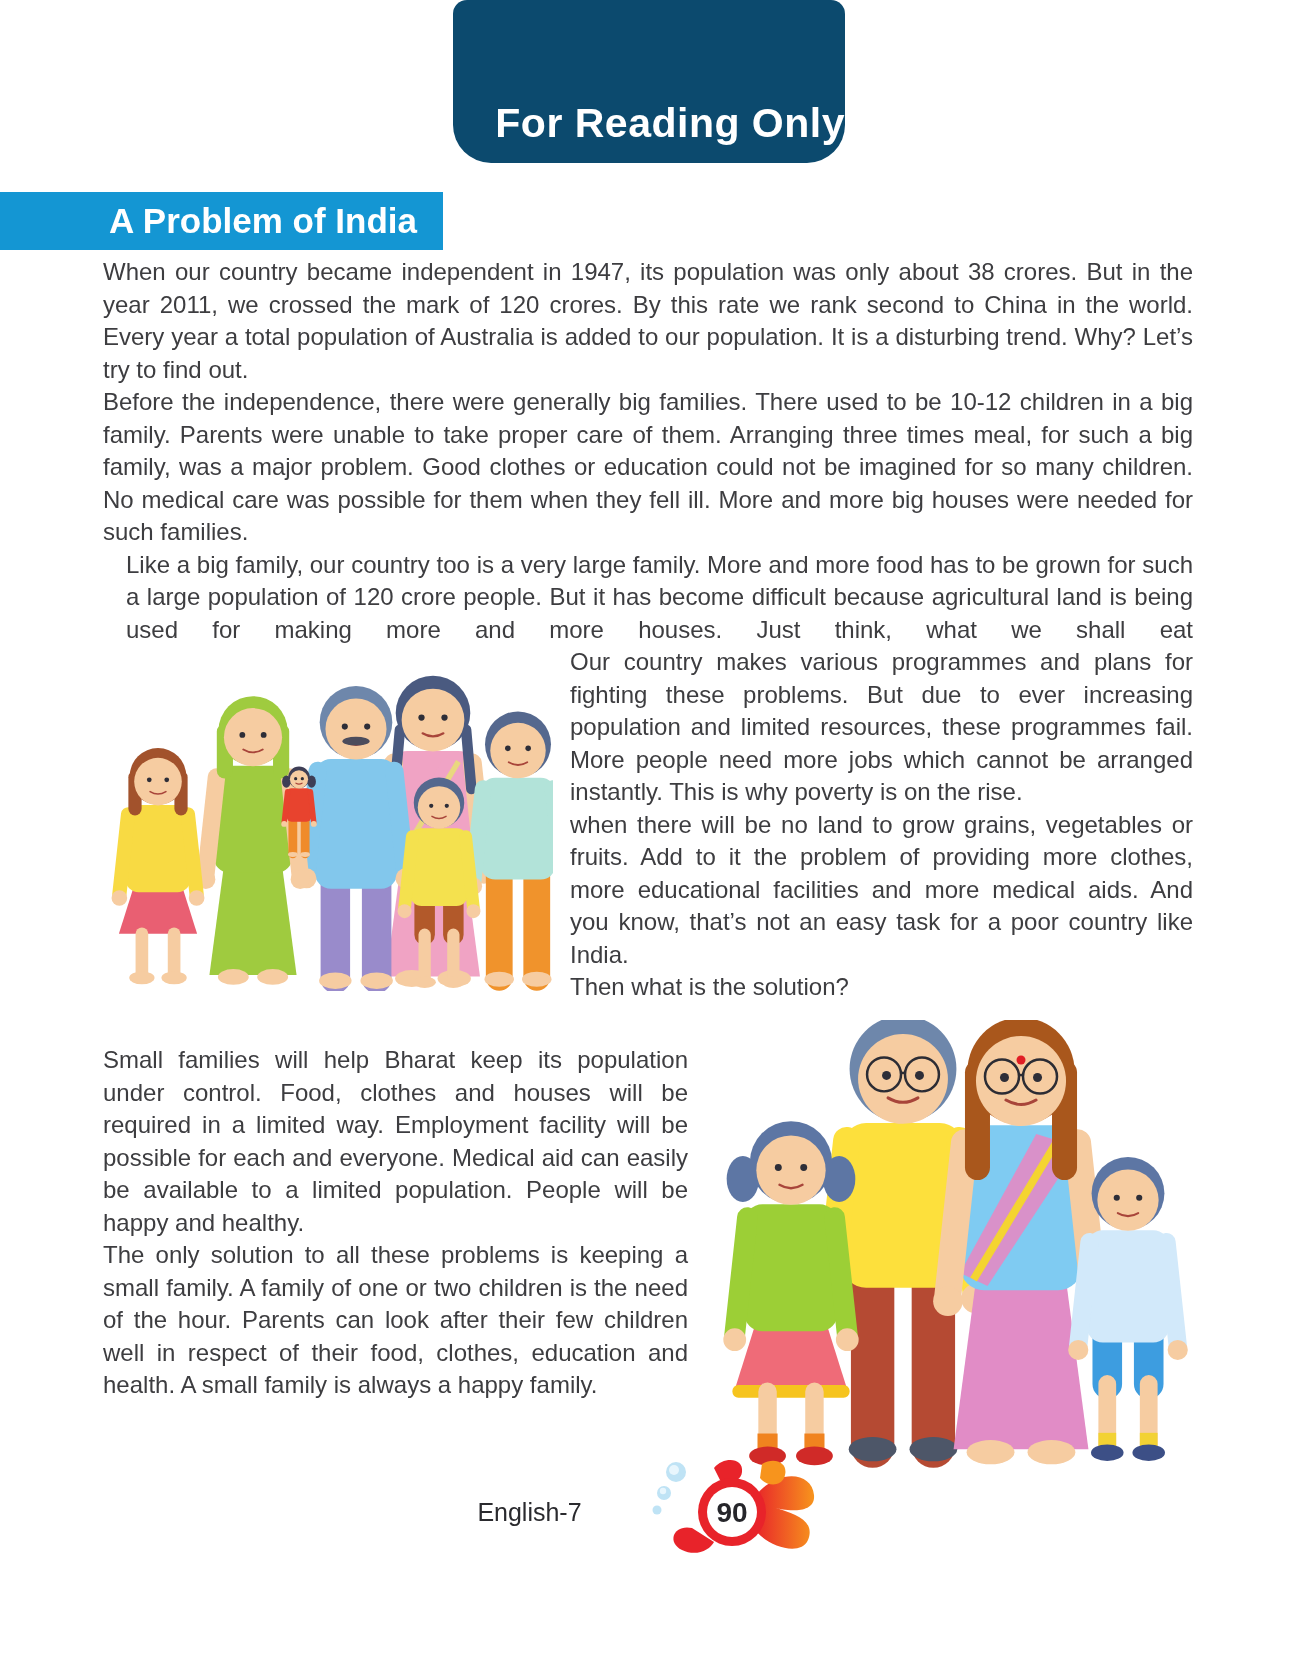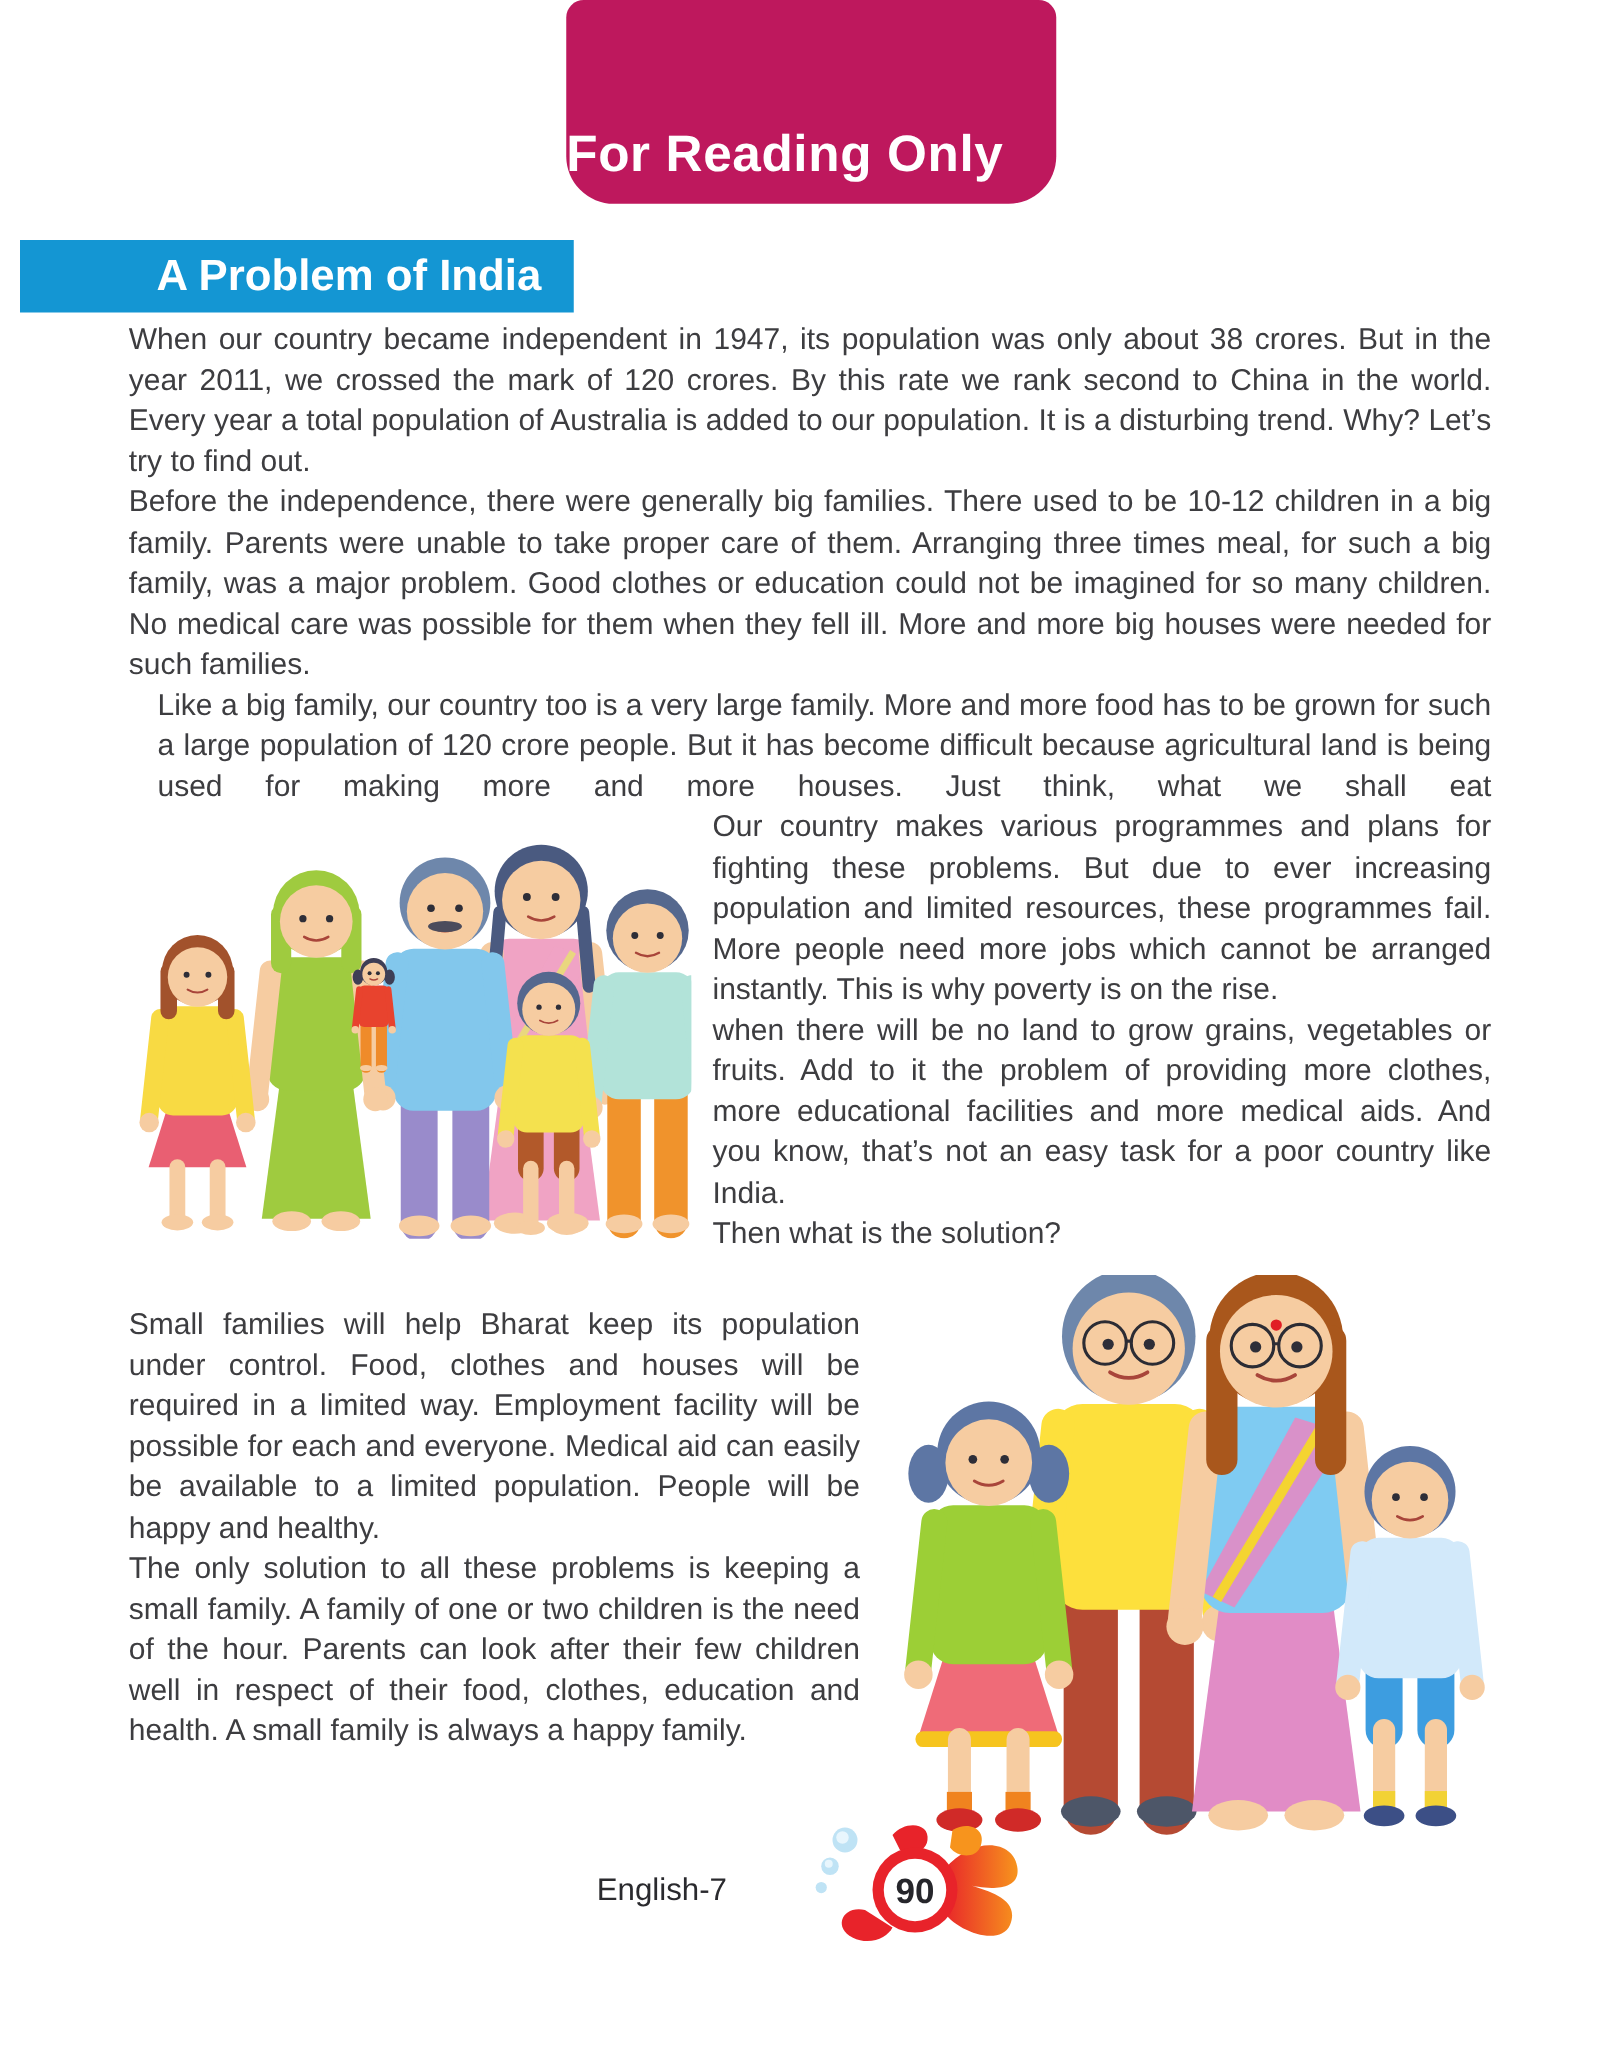--- a/index.html
+++ b/index.html
@@ -2,26 +2,26 @@
 <html><head>
 <meta charset="utf-8">
 <style>
   * { margin:0; padding:0; box-sizing:border-box; }
   html,body { background:#ffffff; }
   body { font-family:"Liberation Sans","DejaVu Sans",sans-serif; }
   .page { position:relative; width:1296px; height:1656px; background:#ffffff; overflow:hidden; margin:0 auto; }
 
   
   .banner { position:absolute; left:453px; top:0; width:392px; height:163px;
-            background:#be185d; border-radius:14px 14px 38px 38px;
-            display:flex; align-items:flex-end; justify-content:flex-start; padding-bottom:16px; }
+            background:#0c4a6e; border-radius:14px 14px 38px 38px;
+            display:flex; align-items:flex-end; justify-content:flex-end; padding-bottom:16px; }
   .banner span { color:#ffffff; font-weight:bold; font-size:41px; letter-spacing:0.5px; }
 
   
-  .heading-bar { position:absolute; left:16px; top:192px; width:443px; height:58px; background:#1496d3;
+  .heading-bar { position:absolute; left:0; top:192px; width:443px; height:58px; background:#1496d3;
                  display:flex; align-items:center; justify-content:flex-end; padding-right:26px; }
   .heading-bar span { color:#ffffff; font-weight:bold; font-size:35px; }
 
   
   .content { position:absolute; left:103px; top:256px; width:1090px; color:#3d3d40;
              font-size:24px; line-height:32.5px; }
   .content p { text-align:justify; }
   .just-last { text-align-last:justify;margin-left:23px; }
   .no-just { text-align:left !important; }
   .indent { padding-left:55px; }

